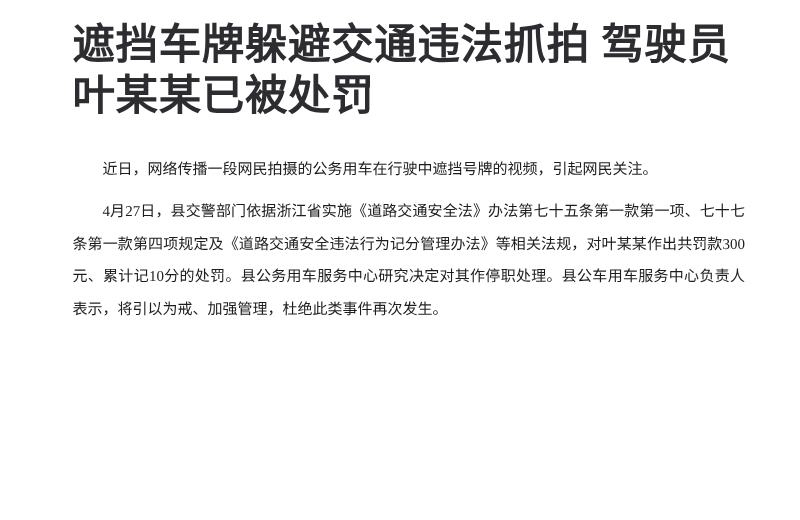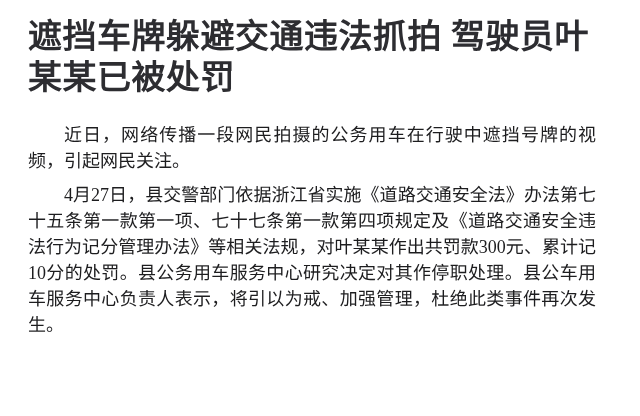--- a/index.html
+++ b/index.html
@@ -10,21 +10,21 @@
   body {
     width: 640px;
     height: 416px;
     overflow: hidden;
     font-family: "Liberation Serif", "DejaVu Serif", serif;
   }
   .page {
     box-sizing: border-box;
     width: 640px;
     height: 312px;
-    padding: 16px 44px 0 28px;
+    padding: 16px 44px 0 58px;
     background: #ffffff;
   }
   .article-title {
     margin: 0;
     font-size: 34px;
     line-height: 41px;
     font-weight: 700;
     color: #2d2d31;
     letter-spacing: 0.5px;
   }
@@ -36,21 +36,21 @@
     letter-spacing: 0.3px;
   }
   .article-meta .read-count {
     margin-left: 12px;
   }
   .article-body {
     margin-top: 24px;
   }
   .article-body p {
     margin: 0 0 8px 0;
-    font-size: 18px;
+    font-size: 12px;
     line-height: 26px;
     color: #1d1d1f;
     text-indent: 2em;
     text-align: justify;
     text-justify: inter-ideograph;
   }
   .article-body p:last-child {
     margin-bottom: 0;
   }
 </style>

